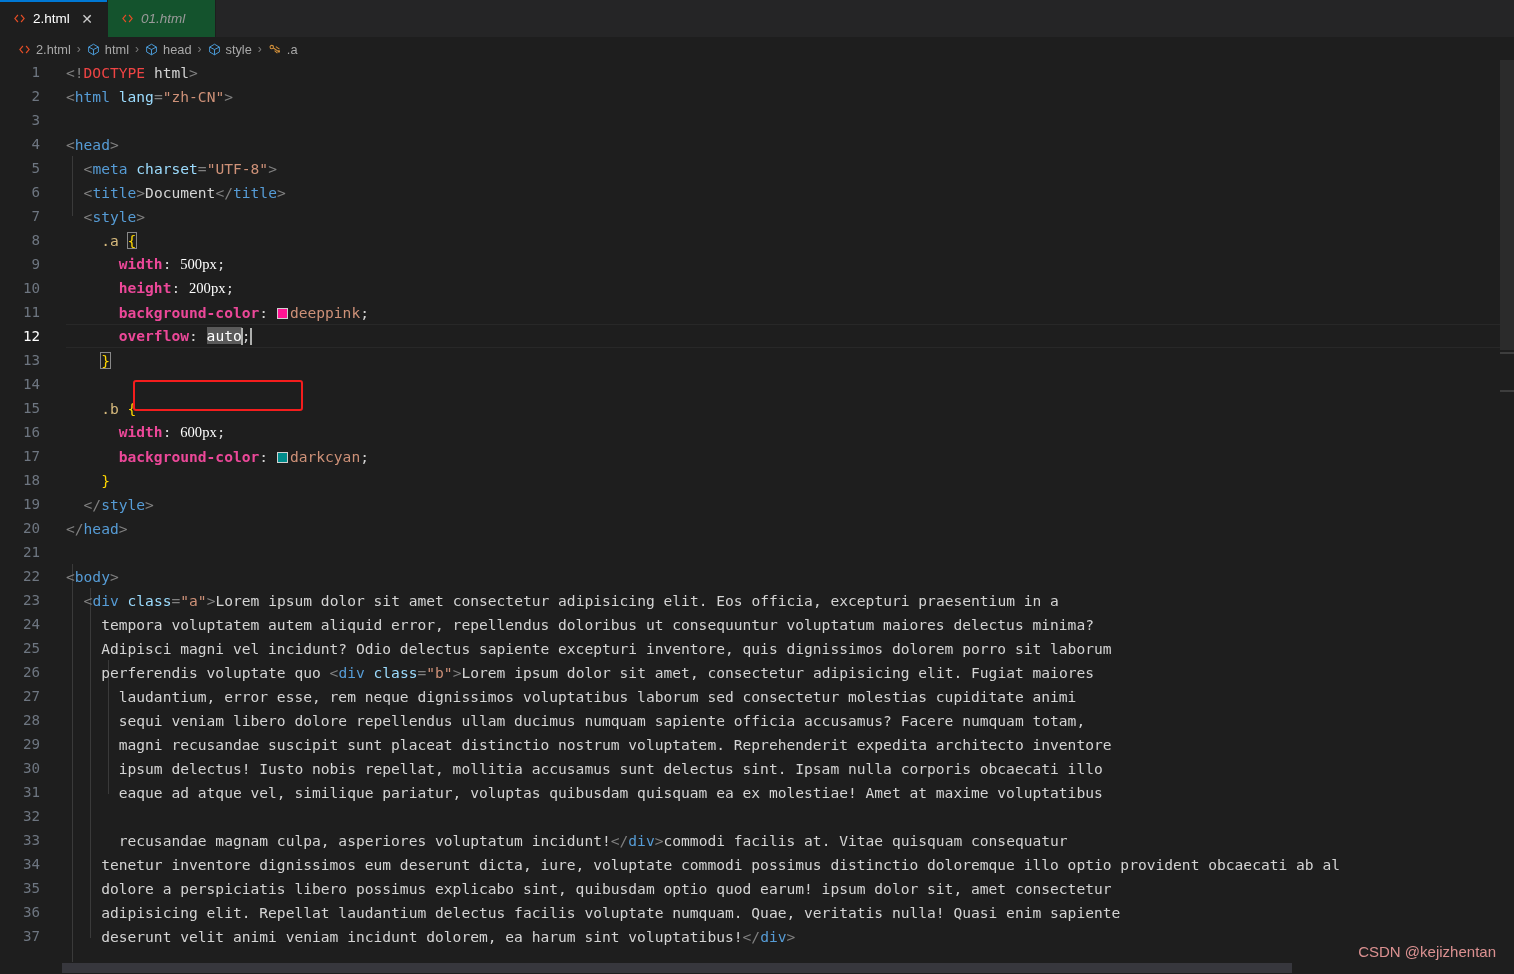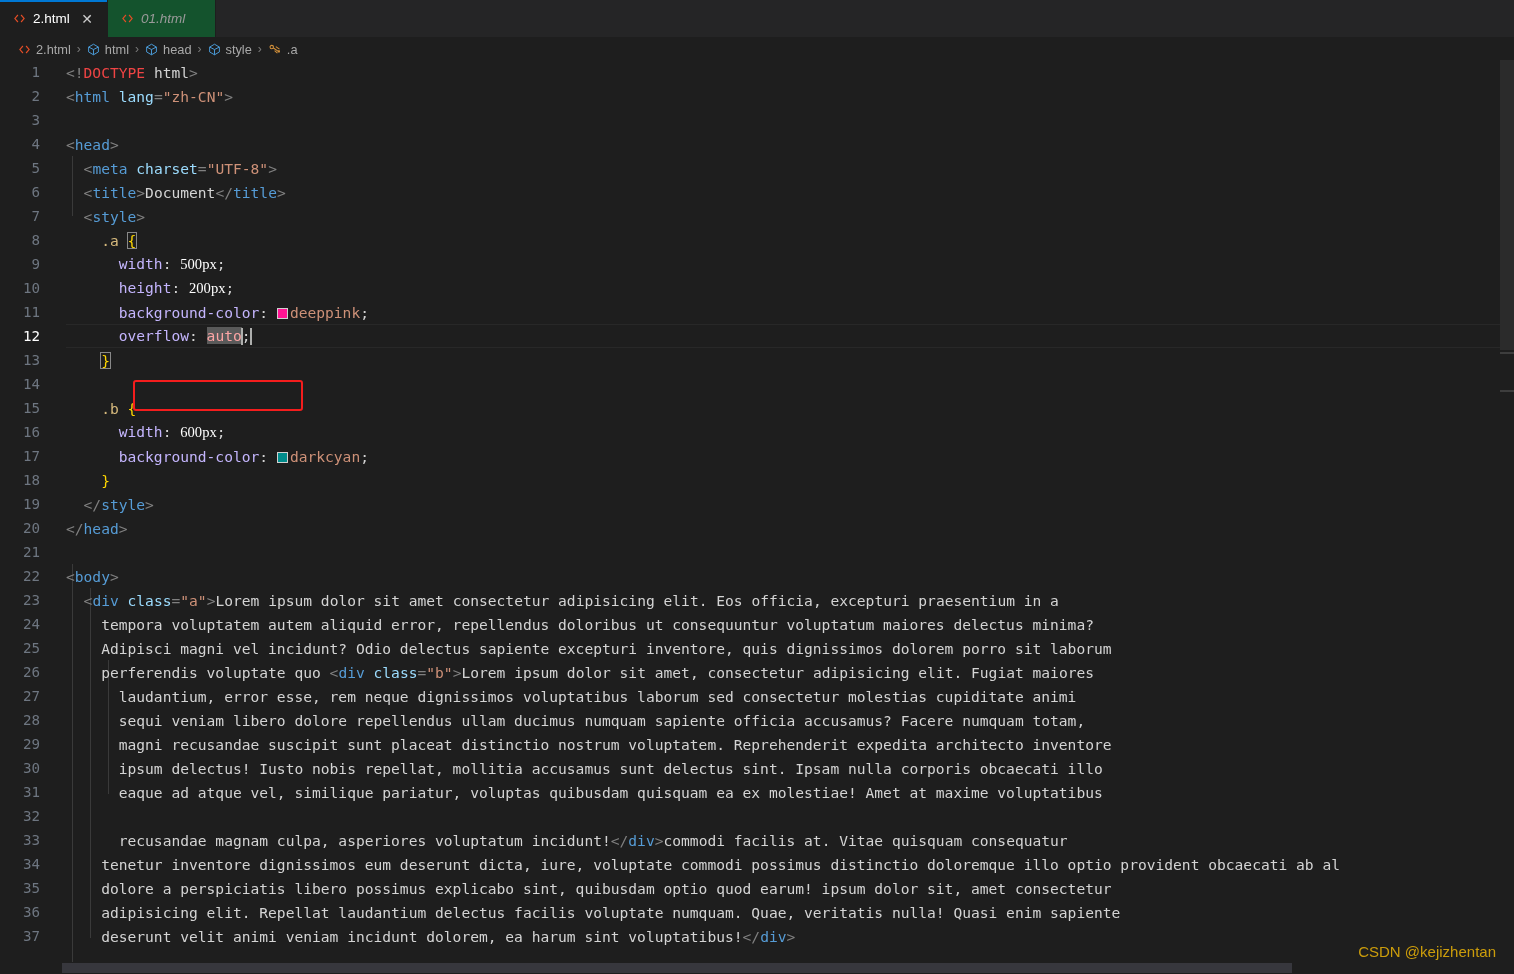--- a/index.html
+++ b/index.html
@@ -90,37 +90,37 @@
 
   
   .t-punct   { color:#808080; }
   .t-tag     { color:#569cd6; }
   .t-attr    { color:#9cdcfe; }
   .t-str     { color:#ce9178; }
   .t-text    { color:#d4d4d4; }
   .t-doctype-name { color:#ef4444; }
   .t-sel     { color:#d7ba7d; }
   .t-brace   { color:#ffd700; }
-  .t-prop    { color:#c4b5fd; }
+  .t-prop    { color:#ec4899;font-weight:bold; }
   .t-val     { color:#ce9178; }
   .t-num     { color:#ffffff;font-family:Liberation Serif, serif; }
   .t-colon   { color:#d4d4d4; }
 
   .brace-match {
     outline:1px solid #888888; outline-offset:0px;
     display:inline-block; line-height:15px;
   }
   .swatch {
     display:inline-block; width:11px; height:11px;
     vertical-align:-1px; margin-right:2px;
     border:1px solid #d0d0d0;
   }
 
   
-  .sel-hl { background:#5a5a5a; color:#fca5a5; }
+  .sel-hl { background:#5a5a5a; color:#ffffff; }
   .caret {
     display:inline-block; width:2px; height:17px;
     background:#aeafad; vertical-align:-4px; margin:0 -1px;
   }
 
   
   .annot {
     position:absolute;
     left:133px; top:320px;
     width:170px; height:31px;
@@ -146,21 +146,21 @@
     position:absolute; left:0; right:0; bottom:0; height:12px; z-index:5;
   }
   .hscroll-thumb {
     position:absolute; left:62px; bottom:1px; height:10px;
     width:1230px; background:#37373d;
   }
 
   
   .watermark {
     position:absolute; right:18px; bottom:14px;
-    color:#eab308; font-size:15px; opacity:.85;
+    color:#fca5a5; font-size:15px; opacity:.85;
     font-family:"Liberation Sans", sans-serif;
     z-index:8; pointer-events:none;
   }
 </style>
 </head>
 <body>
 
 <div class="tabbar">
   <div class="tab active">
     <svg class="html-ico" viewBox="0 0 16 16">

